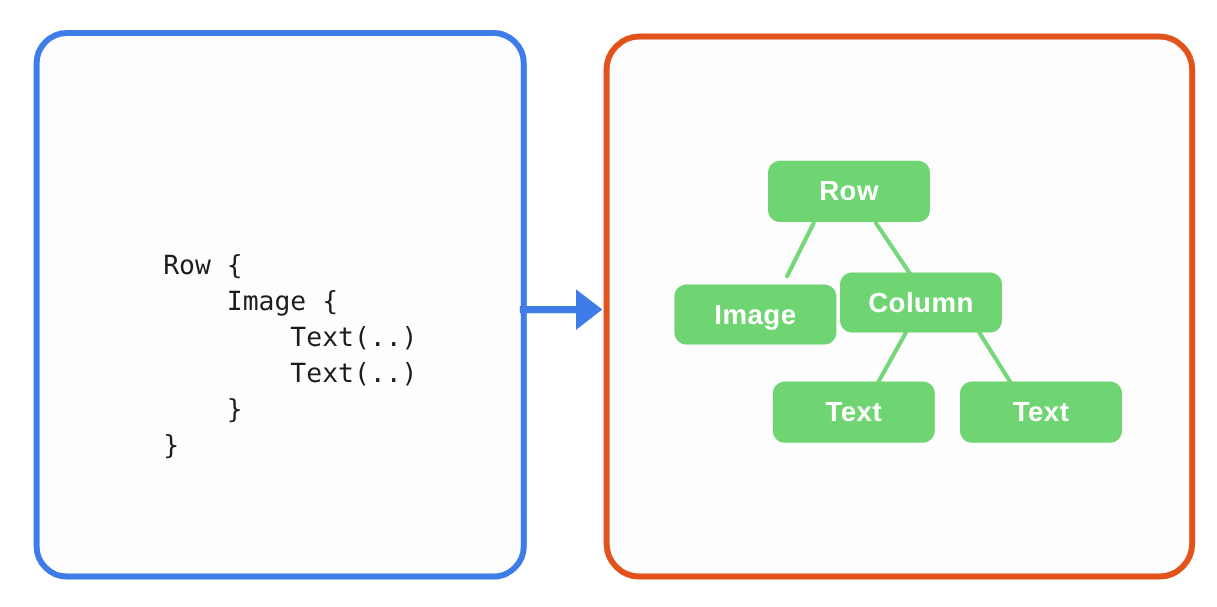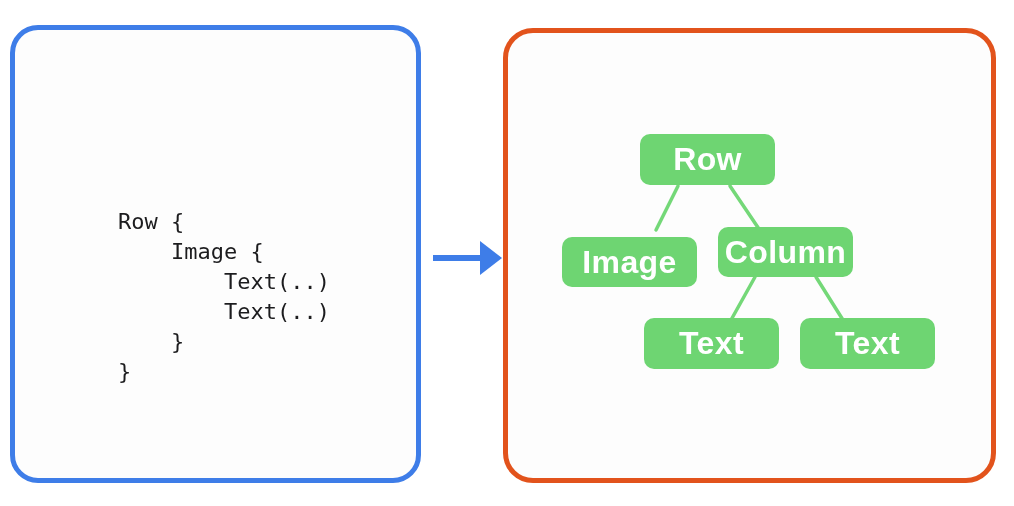--- a/index.html
+++ b/index.html
@@ -12,21 +12,21 @@
     width: 1014px;
     height: 506px;
     background: #ffffff;
     overflow: hidden;
     font-family: "Liberation Sans", sans-serif;
   }
 
   
   .code-box {
     position: absolute;
-    left: 10px;
+    left: 28px;
     top: 25px;
     width: 411px;
     height: 458px;
     box-sizing: border-box;
     border: 5px solid #3E7DE8;
     border-radius: 28px;
     background: #FDFDFD;
   }
   .code-block {
     position: absolute;
@@ -71,31 +71,31 @@
     height: 506px;
     pointer-events: none;
   }
   .tree-node {
     position: absolute;
     width: 135px;
     height: 51px;
     background: #6ED572;
     border-radius: 10px;
     color: #ffffff;
-    font-size: 32px;
+    font-size: 23px;
     font-weight: 600;
     letter-spacing: 0.4px;
     display: flex;
     align-items: center;
     justify-content: center;
     box-sizing: border-box;
   }
   .node-row    { left: 640px; top: 134px; }
   .node-image  { left: 562px; top: 237px; height: 50px; }
-  .node-column { left: 718px; top: 227px; height: 50px; }
+  .node-column { left: 700px; top: 227px; height: 50px; }
   .node-text1  { left: 644px; top: 318px; }
   .node-text2  { left: 800px; top: 318px; }
 </style>
 </head>
 <body>
 
 <div class="canvas">
 
   <div class="code-box">
     <div class="code-block">

